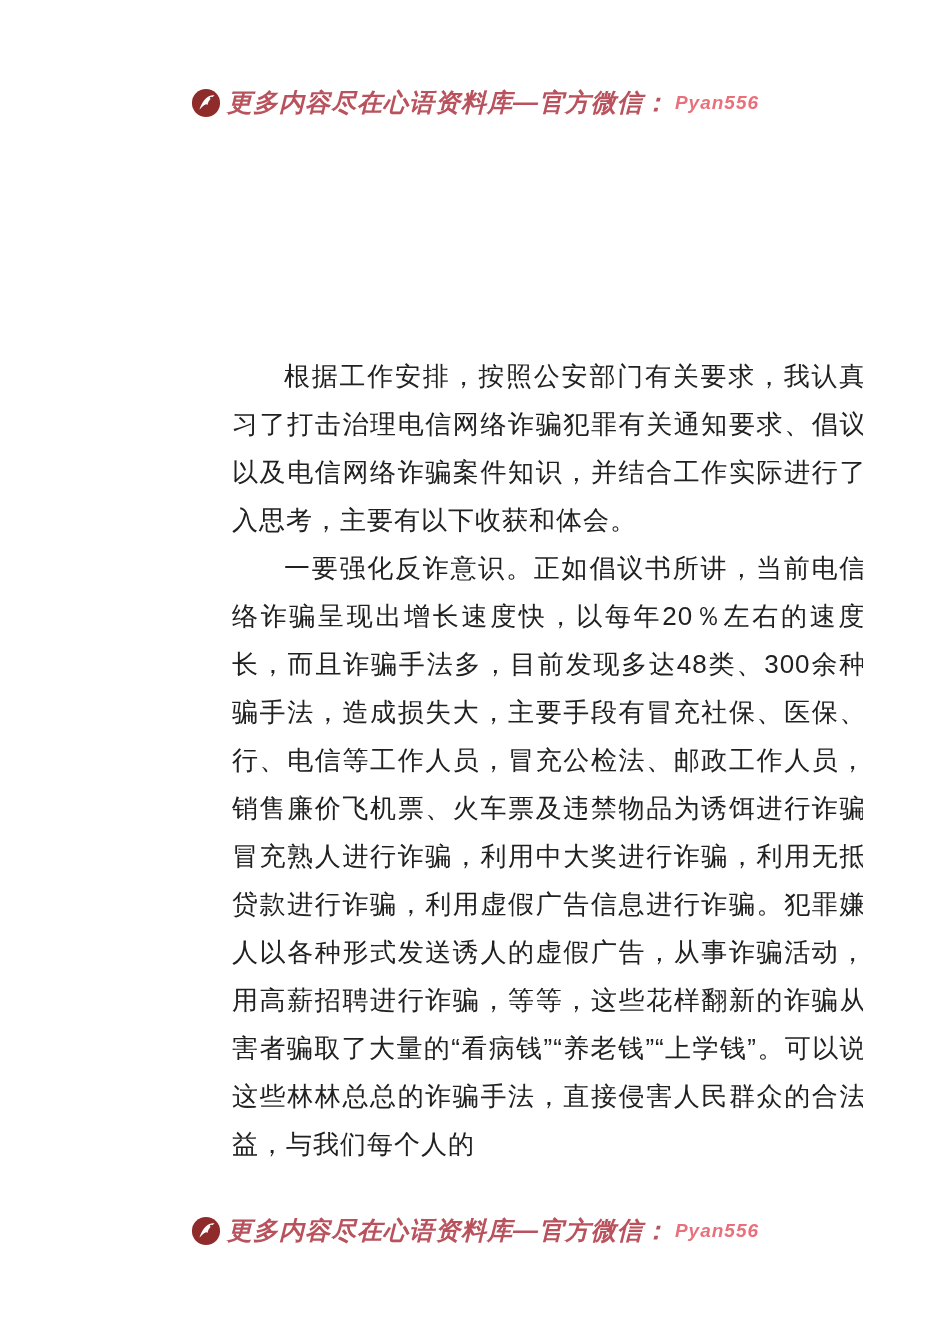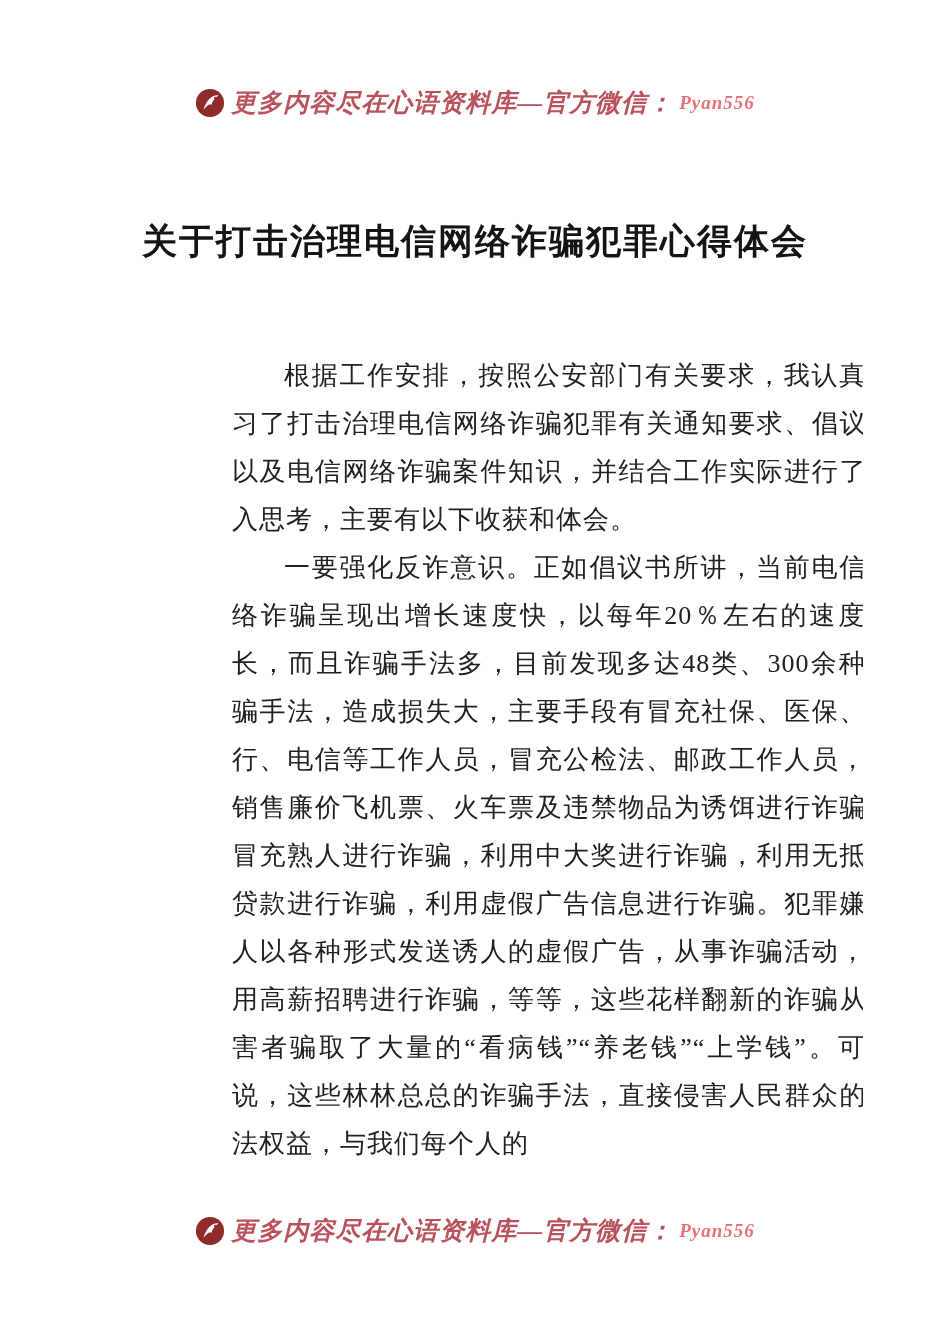--- a/index.html
+++ b/index.html
@@ -2,21 +2,21 @@
 <html><head>
 <meta charset="utf-8">
 <style>
   html, body { margin: 0; padding: 0; background: #ffffff; }
   .page {
     position: relative;
     width: 776px;
     height: 1344px;
     margin: 0 auto;
     background: #ffffff;
-    font-family: Liberation Serif, serif;
+    font-family: Liberation Sans, sans-serif;
     overflow: hidden;
   }
   .watermark {
     position: absolute;
     left: 0;
     width: 100%;
     display: flex;
     justify-content: center;
     align-items: center;
     gap: 6px;
@@ -79,21 +79,20 @@
   <div class="watermark top">
     <svg class="logo" viewBox="0 0 32 32" aria-hidden="true">
       <circle cx="16" cy="16" r="15" fill="#8f2b2b"></circle>
       <path d="M9 23 C13 11 20 7 25 8 C21 11 18.5 13.5 17.5 18 C16 15.5 12.5 19.5 9 23 Z" fill="#ffffff"></path>
       <circle cx="21.5" cy="10.5" r="1.3" fill="#8f2b2b"></circle>
     </svg>
     <span class="wm-text">更多内容尽在心语资料库—官方微信：</span>
       <span class="wm-account">Pyan556</span>
   </div>
 
-  <div class="doc-title">关于打击治理电信网络诈骗犯罪心得体会</div>
 
   <div class="doc-body">
     <p>根据工作安排，按照公安部门有关要求，我认真学习了打击治理电信网络诈骗犯罪有关通知要求、倡议书以及电信网络诈骗案件知识，并结合工作实际进行了深入思考，主要有以下收获和体会。</p>
     <p>一要强化反诈意识。正如倡议书所讲，当前电信网络诈骗呈现出增长速度快，以每年20％左右的速度增长，而且诈骗手法多，目前发现多达48类、300余种诈骗手法，造成损失大，主要手段有冒充社保、医保、银行、电信等工作人员，冒充公检法、邮政工作人员，以销售廉价飞机票、火车票及违禁物品为诱饵进行诈骗，冒充熟人进行诈骗，利用中大奖进行诈骗，利用无抵押贷款进行诈骗，利用虚假广告信息进行诈骗。犯罪嫌疑人以各种形式发送诱人的虚假广告，从事诈骗活动，利用高薪招聘进行诈骗，等等，这些花样翻新的诈骗从受害者骗取了大量的“看病钱”“养老钱”“上学钱”。可以说，这些林林总总的诈骗手法，直接侵害人民群众的合法权益，与我们每个人的</p>
   </div>
 
   <div class="watermark bottom">
     <svg class="logo" viewBox="0 0 32 32" aria-hidden="true">
       <circle cx="16" cy="16" r="15" fill="#8f2b2b"></circle>
       <path d="M9 23 C13 11 20 7 25 8 C21 11 18.5 13.5 17.5 18 C16 15.5 12.5 19.5 9 23 Z" fill="#ffffff"></path>

